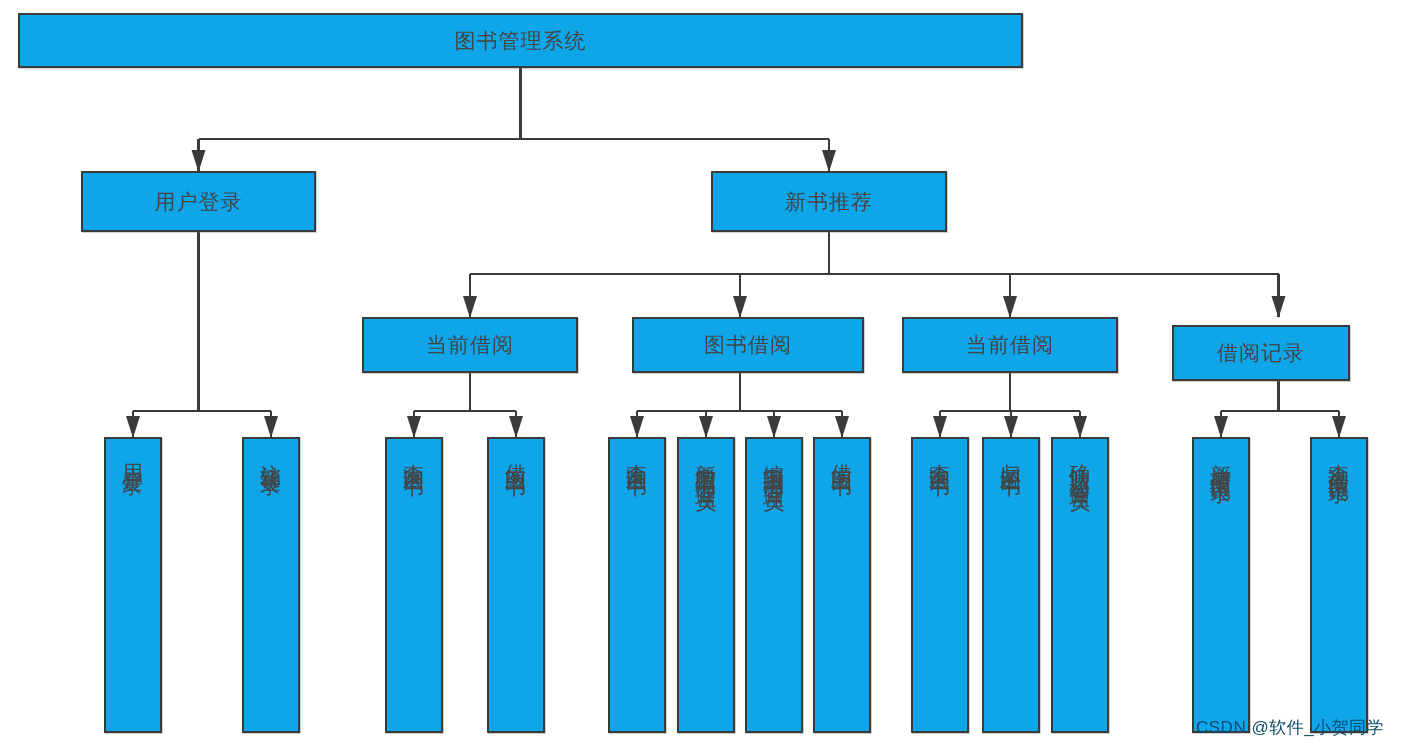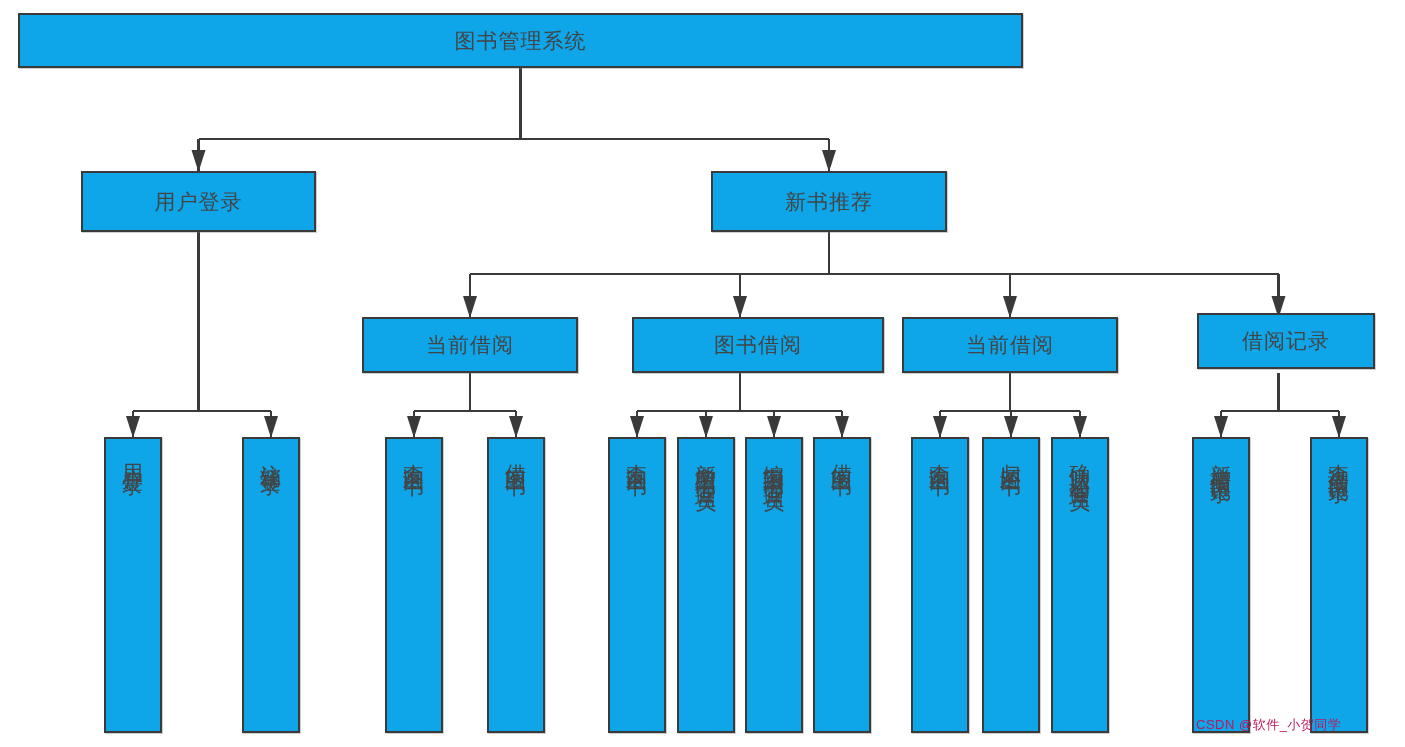--- a/index.html
+++ b/index.html
@@ -53,22 +53,22 @@
   .node.vert .label {
     writing-mode: vertical-rl;
     text-orientation: upright;
     font-size: 21px;
     letter-spacing: 4px;
     line-height: 1;
     white-space: nowrap;
   }
   .watermark {
     position: absolute;
-    color: #be185d;
-    font-size: 13px;
+    color: #0c4a6e;
+    font-size: 17px;
     letter-spacing: 0.5px;
     white-space: nowrap;
     pointer-events: none;
   }
 </style>
 </head>
 <body>
 
 <div id="canvas">
   <svg id="edges" viewBox="0 0 1405 747" xmlns="http://www.w3.org/2000/svg">
@@ -131,27 +131,27 @@
       </div>
       <div class="node horiz" style="left: 81px; top: 171px; width: 235px; height: 61px;">
         <span class="label">用户登录</span>
       </div>
       <div class="node horiz" style="left: 711px; top: 171px; width: 236px; height: 61px;">
         <span class="label">新书推荐</span>
       </div>
       <div class="node horiz" style="left: 362px; top: 317px; width: 216px; height: 56px;">
         <span class="label">当前借阅</span>
       </div>
-      <div class="node horiz" style="left: 632px; top: 317px; width: 252px; height: 56px;">
+      <div class="node horiz" style="left: 632px; top: 317px; width: 232px; height: 56px;">
         <span class="label">图书借阅</span>
       </div>
       <div class="node horiz" style="left: 902px; top: 317px; width: 216px; height: 56px;">
         <span class="label">当前借阅</span>
       </div>
-      <div class="node horiz" style="left: 1172px; top: 313px; width: 178px; height: 56px; margin-left: 25px;">
+      <div class="node horiz" style="left: 1172px; top: 325px; width: 178px; height: 56px;">
         <span class="label">借阅记录</span>
       </div>
       <div class="node vert" style="left: 104px; top: 437px; width: 58px; height: 296px;">
         <span class="label">用户登录</span>
       </div>
       <div class="node vert" style="left: 242px; top: 437px; width: 58px; height: 296px;">
         <span class="label">注销登录</span>
       </div>
       <div class="node vert" style="left: 385px; top: 437px; width: 58px; height: 296px;">
         <span class="label">查询图书</span>

